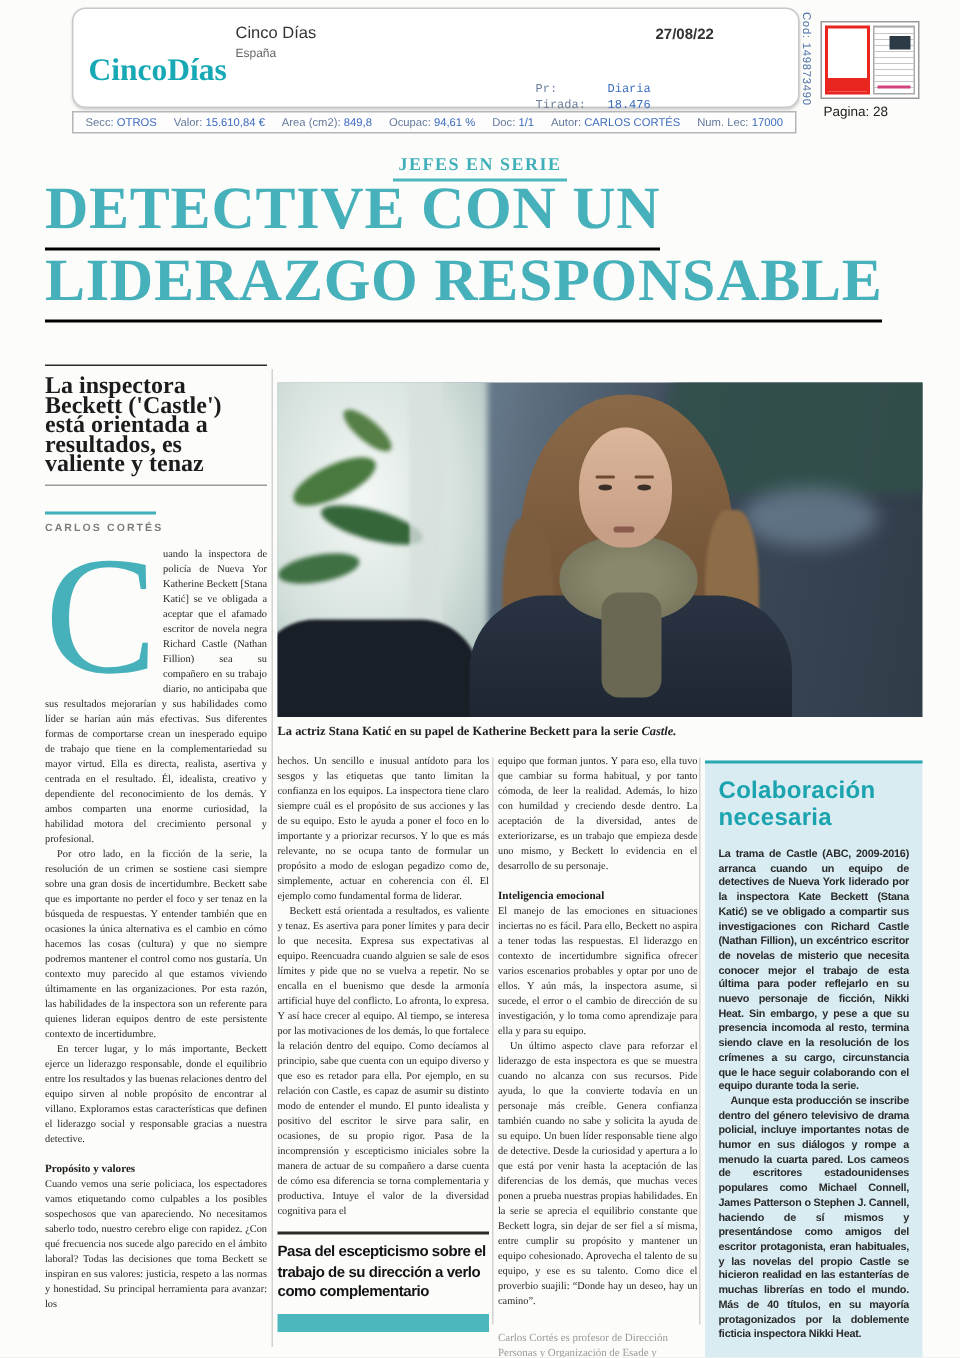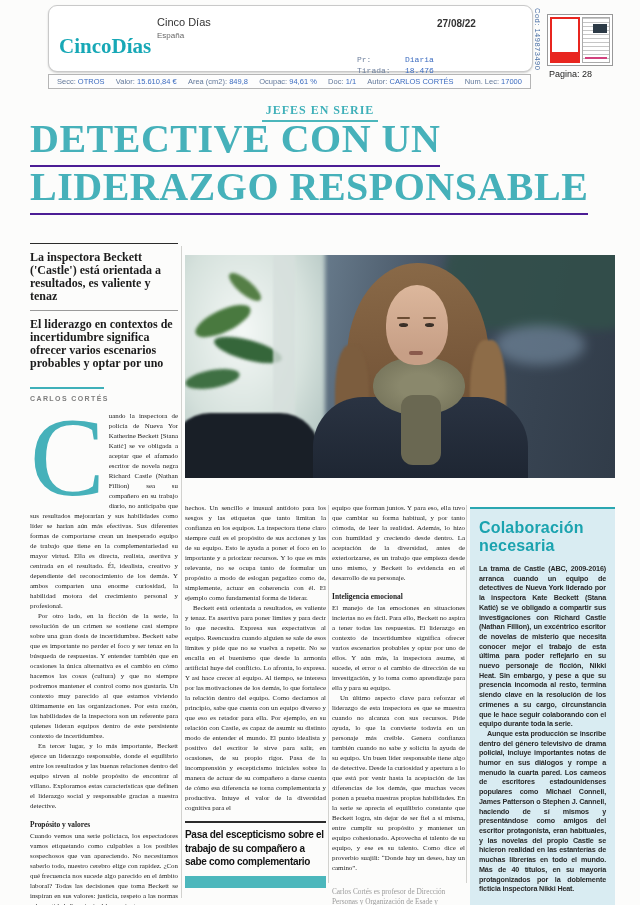--- a/index.html
+++ b/index.html
@@ -37,31 +37,31 @@
         padding:0 8px;box-sizing:border-box;font-family:"Liberation Sans",sans-serif;font-size:7.5px;
         white-space:nowrap;}
   .metabar .lab{color:#62789a;}
   .metabar .val{color:#3c6cc0;}
   
   .kicker{position:absolute;left:30px;top:100px;width:580px;text-align:center;}
   .kicker span{display:inline-block;font-size:12px;font-weight:bold;color:#3fb0b9;
         letter-spacing:1px;border-bottom:2px solid #4cb7bc;padding:0 4px 2px;}
   .hl{position:absolute;left:30px;color:#46b1ba;font-weight:bold;font-size:40px;line-height:1;
         letter-spacing:.5px;}
-  .hl span{display:inline-block;border-bottom:2px solid #4c1d95;padding-bottom:6px;}
+  .hl span{display:inline-block;border-bottom:2px solid #000000;padding-bottom:6px;}
   #hl1{top:119px;} #hl2{top:167px;}
   
   .col{position:absolute;text-align:justify;}
   .body{font-size:6.9px;line-height:10px;}
   .body p{margin:0 0 0;}
   .ind{text-indent:8px;}
   .subhead{font-weight:bold;font-size:7.4px;margin-top:9px;margin-bottom:1px;text-align:left;}
   #col1{left:30px;top:243px;width:148px;}
   .toprule{border-top:1.5px solid #2b2b2b;margin-bottom:7px;}
-  .intro{font-size:12px;font-weight:bold;line-height:13px;text-align:left;}
+  .intro{font-size:16px;font-weight:bold;line-height:13px;text-align:left;}
   .midrule{border-top:1px solid #9a9a9a;margin:7px 0;}
   .tealrule{width:74px;border-top:2px solid #3fb0b9;margin:17px 0 6px;}
   .byline{font-family:"Liberation Sans",sans-serif;font-size:7px;font-weight:bold;
         letter-spacing:1.4px;color:#7d7d7d;text-align:left;margin-bottom:9px;}
   .dropcap{float:left;font-size:112px;line-height:86px;height:90px;color:#46b1ba;
         margin:3px 4px 0 0;font-weight:normal;}
   .vline{position:absolute;width:1px;background:#d2d2cf;}
   #vl1{left:181px;top:246px;height:652px;}
   #vl2{left:328px;top:505px;height:378px;}
   #vl3{left:466px;top:505px;height:378px;}
@@ -183,21 +183,20 @@
   </div>
 
   <div class="vline" id="vl1"></div>
   <div class="vline" id="vl2"></div>
   <div class="vline" id="vl3"></div>
 
   <div class="col" id="col1">
     <div class="toprule"></div>
     <div class="intro">La inspectora Beckett ('Castle') está orientada a resultados, es valiente y tenaz</div>
     <div class="midrule"></div>
-    <div class="intro">El liderazgo en contextos de incertidumbre significa ofrecer varios escenarios probables y optar por uno</div>
     <div class="tealrule"></div>
     <div class="byline">CARLOS CORTÉS</div>
     <div class="body">
       <p><span class="dropcap">C</span><span>uando la inspectora de policía de Nueva Yor Katherine Beckett [Stana Katić] se ve obligada a aceptar que el afamado escritor de novela negra Richard Castle (Nathan Fillion) sea su compañero en su trabajo diario, no anticipaba que sus resultados mejorarían y sus habilidades como líder se harían aún más efectivas. Sus diferentes formas de comportarse crean un inesperado equipo de trabajo que tiene en la complementariedad su mayor virtud. Ella es directa, realista, asertiva y centrada en el resultado. Él, idealista, creativo y dependiente del reconocimiento de los demás. Y ambos comparten una enorme curiosidad, la habilidad motora del crecimiento personal y profesional.</span></p>
       <p class="ind">Por otro lado, en la ficción de la serie, la resolución de un crimen se sostiene casi siempre sobre una gran dosis de incertidumbre. Beckett sabe que es importante no perder el foco y ser tenaz en la búsqueda de respuestas. Y entender también que en ocasiones la única alternativa es el cambio en cómo hacemos las cosas (cultura) y que no siempre podremos mantener el control como nos gustaría. Un contexto muy parecido al que estamos viviendo últimamente en las organizaciones. Por esta razón, las habilidades de la inspectora son un referente para quienes lideran equipos dentro de este persistente contexto de incertidumbre.</p>
       <p class="ind">En tercer lugar, y lo más importante, Beckett ejerce un liderazgo responsable, donde el equilibrio entre los resultados y las buenas relaciones dentro del equipo sirven al noble propósito de encontrar al villano. Exploramos estas características que definen el liderazgo social y responsable gracias a nuestra detective.</p>
       <div class="subhead">Propósito y valores</div>
       <p>Cuando vemos una serie policiaca, los espectadores vamos etiquetando como culpables a los posibles sospechosos que van apareciendo. No necesitamos saberlo todo, nuestro cerebro elige con rapidez. ¿Con qué frecuencia nos sucede algo parecido en el ámbito laboral? Todas las decisiones que toma Beckett se inspiran en sus valores: justicia, respeto a las normas y honestidad. Su principal herramienta para avanzar: los</p>
     </div>
   </div>
@@ -218,26 +217,29 @@
     <div class="ph ph-coat"></div>
     <div class="ph ph-scarf"></div>
     <div class="ph ph-scarftail"></div>
     <div class="ph ph-face"></div>
     <div class="ph ph-brow" id="browL"></div>
     <div class="ph ph-brow" id="browR"></div>
     <div class="ph ph-eye" id="eyeL"></div>
     <div class="ph ph-eye" id="eyeR"></div>
     <div class="ph ph-mouth"></div>
   </div>
+  <div class="caption">
+    <span>La actriz Stana Katić en su papel de Katherine Beckett para la serie </span><i>Castle.</i>
+  </div>
 
   <div class="col body" id="col2">
     <p>hechos. Un sencillo e inusual antídoto para los sesgos y las etiquetas que tanto limitan la confianza en los equipos. La inspectora tiene claro siempre cuál es el propósito de sus acciones y las de su equipo. Esto le ayuda a poner el foco en lo importante y a priorizar recursos. Y lo que es más relevante, no se ocupa tanto de formular un propósito a modo de eslogan pegadizo como de, simplemente, actuar en coherencia con él. El ejemplo como fundamental forma de liderar.</p>
     <p class="ind">Beckett está orientada a resultados, es valiente y tenaz. Es asertiva para poner límites y para decir lo que necesita. Expresa sus expectativas al equipo. Reencuadra cuando alguien se sale de esos límites y pide que no se vuelva a repetir. No se encalla en el buenismo que desde la armonía artificial huye del conflicto. Lo afronta, lo expresa. Y así hace crecer al equipo. Al tiempo, se interesa por las motivaciones de los demás, lo que fortalece la relación dentro del equipo. Como decíamos al principio, sabe que cuenta con un equipo diverso y que eso es retador para ella. Por ejemplo, en su relación con Castle, es capaz de asumir su distinto modo de entender el mundo. El punto idealista y positivo del escritor le sirve para salir, en ocasiones, de su propio rigor. Pasa de la incomprensión y escepticismo iniciales sobre la manera de actuar de su compañero a darse cuenta de cómo esa diferencia se torna complementaria y productiva. Intuye el valor de la diversidad cognitiva para el</p>
     <div class="pullbox">
-      <div class="pullquote">Pasa del escepticismo sobre el trabajo de su compañero a sabe como complementario</div>
+      <div class="pullquote">Pasa del escepticismo sobre el trabajo de su dirección a verlo como complementario</div>
       <div class="tealbar"></div>
     </div>
   </div>
 
   <div class="col body" id="col3">
     <p>equipo que forman juntos. Y para eso, ella tuvo que cambiar su forma habitual, y por tanto cómoda, de leer la realidad. Además, lo hizo con humildad y creciendo desde dentro. La aceptación de la diversidad, antes de exteriorizarse, es un trabajo que empieza desde uno mismo, y Beckett lo evidencia en el desarrollo de su personaje.</p>
     <div class="subhead">Inteligencia emocional</div>
     <p>El manejo de las emociones en situaciones inciertas no es fácil. Para ello, Beckett no aspira a tener todas las respuestas. El liderazgo en contexto de incertidumbre significa ofrecer varios escenarios probables y optar por uno de ellos. Y aún más, la inspectora asume, si sucede, el error o el cambio de dirección de su investigación, y lo toma como aprendizaje para ella y para su equipo.</p>
     <p class="ind">Un último aspecto clave para reforzar el liderazgo de esta inspectora es que se muestra cuando no alcanza con sus recursos. Pide ayuda, lo que la convierte todavía en un personaje más creíble. Genera confianza también cuando no sabe y solicita la ayuda de su equipo. Un buen líder responsable tiene algo de detective. Desde la curiosidad y apertura a lo que está por venir hasta la aceptación de las diferencias de los demás, que muchas veces ponen a prueba nuestras propias habilidades. En la serie se aprecia el equilibrio constante que Beckett logra, sin dejar de ser fiel a sí misma, entre cumplir su propósito y mantener un equipo cohesionado. Aprovecha el talento de su equipo, y ese es su talento. Como dice el proverbio suajili: “Donde hay un deseo, hay un camino”.</p>
     <div class="credit">Carlos Cortés es profesor de Dirección Personas y Organización de Esade y consultor social</div>

